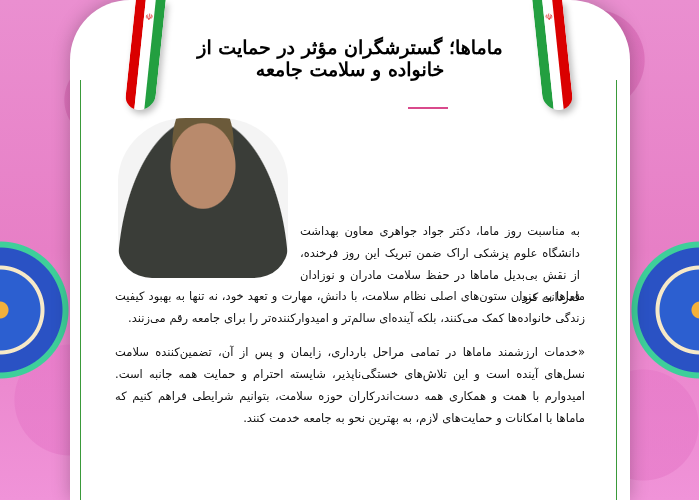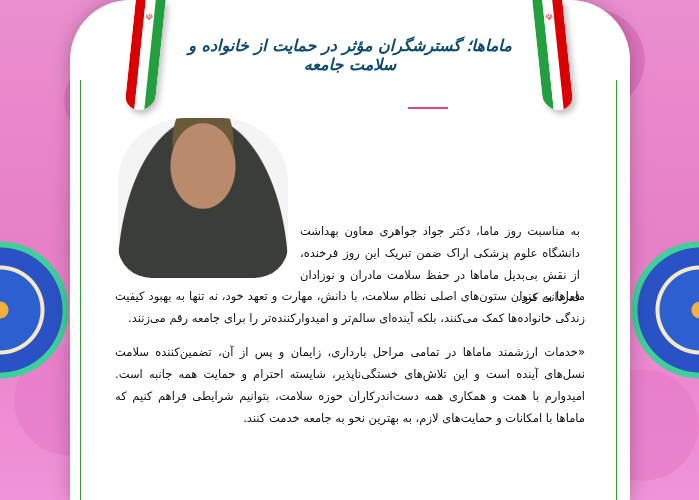--- a/index.html
+++ b/index.html
@@ -39,22 +39,22 @@
   .flag .emb { position:absolute; left:10px; top:12px; width:10px; height:10px; color:#e02020; font-size:9px; text-align:center; line-height:10px; }
   .rosette {
     position:absolute; width:140px; height:140px; border-radius:50%;
     background:radial-gradient(circle,#f3b03a 0 8px,#2c5fd0 9px 40px,#f6e9c8 41px 44px,#2a52c4 45px 62px,#3ecf9a 63px 68px,transparent 69px);
   }
   .rosette.left { left:-70px; top:240px; }
   .rosette.right { left:630px; top:240px; }
   .title {
     position:absolute; left:170px; top:36px; width:360px; text-align:center;
     direction:rtl;
-    font-family:"DejaVu Serif", serif; font-style:italic; font-weight:bold;
-    font-size:16px; color:#0c4a6e;
+    font-family:"DejaVu Serif", serif; font-weight:bold;
+    font-size:19px; color:#000000;
   }
   .divider {
     position:absolute; left:408px; top:107px; width:40px; height:2px; background:#d94a8c;
   }
   .photo {
     position:absolute; left:118px; top:118px; width:170px; height:160px;
     border-radius:40% 40% 20% 20%;
     background:
       radial-gradient(ellipse at 50% 30%, #b98a6c 0 32px, transparent 33px),
       radial-gradient(ellipse at 50% 15%, #6b5a3a 0 30px, transparent 31px),

